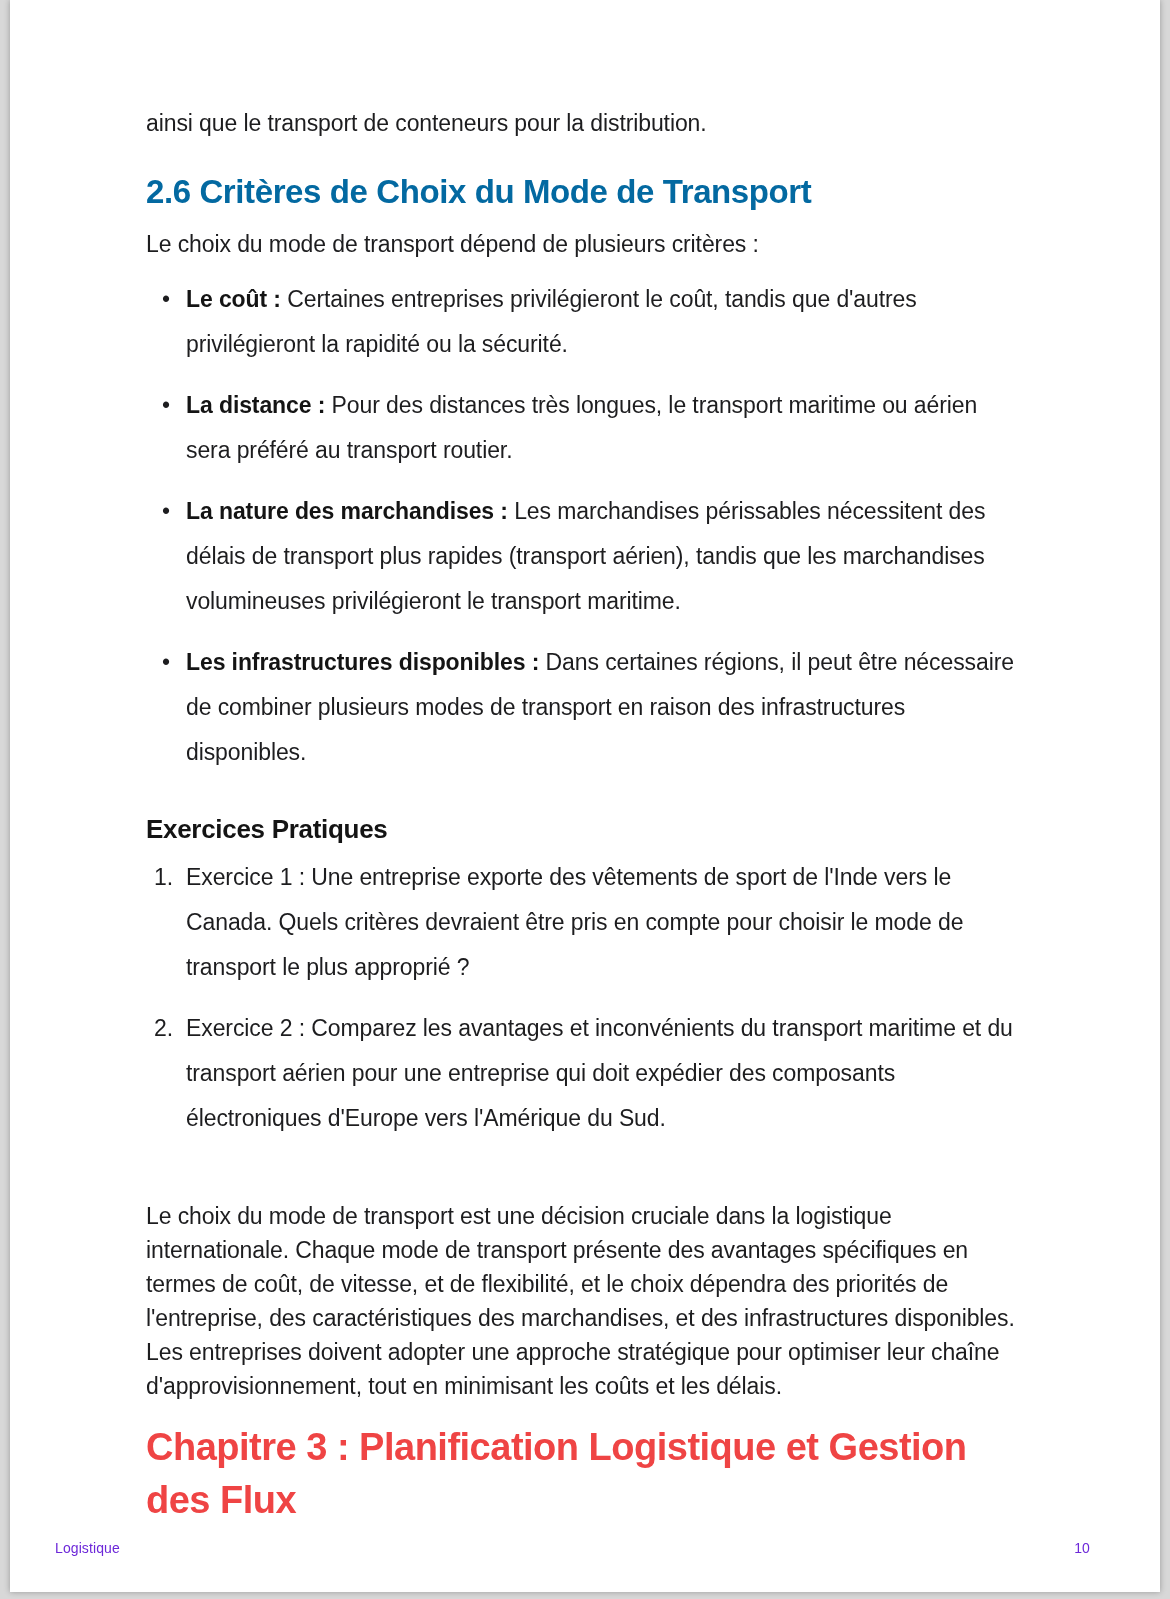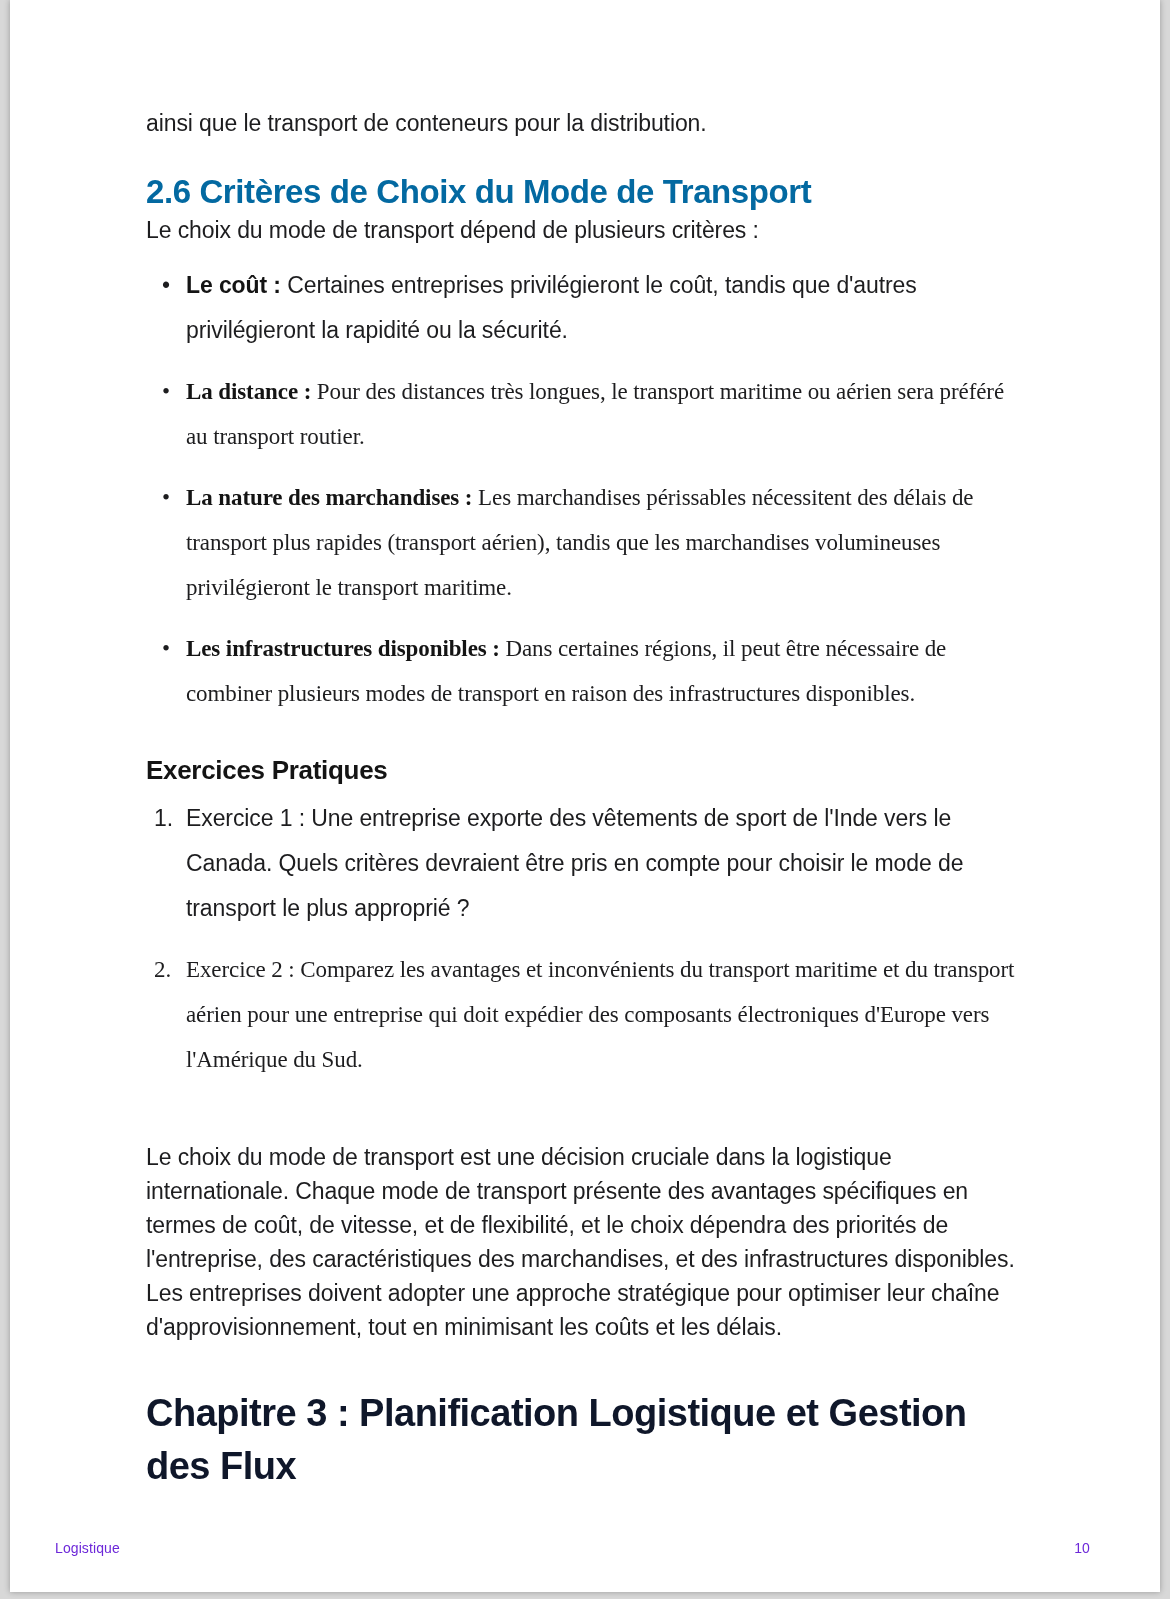--- a/index.html
+++ b/index.html
@@ -25,33 +25,33 @@
     letter-spacing: -0.1px;
   }
   h2.section-heading {
     margin-top: 30px;
     font-size: 33px;
     line-height: 44px;
     font-weight: 700;
     letter-spacing: -0.4px;
     color: #0369a1;
   }
-  p.lead { margin-top: 0; }
+  p.lead { margin-top: 14px; }
   ul.criteria-list, ol.exercises-list {
     margin-top: 16px;
     list-style: none;
     padding-left: 40px;
   }
   ul.criteria-list li, ol.exercises-list li {
     position: relative;
     font-size: 23px;
     line-height: 45px;
     letter-spacing: -0.1px;
   }
-  ul.criteria-list li + li, ol.exercises-list li + li { margin-top: 16px; font-family: Liberation Serif, serif; }
+  ul.criteria-list li + li, ol.exercises-list li + li { margin-top: 16px; }
   ul.criteria-list li::before {
     content: "\2022";
     position: absolute;
     left: -24px;
     top: 0;
   }
   ul.criteria-list strong { font-weight: 700; color: #141414; }
   ol.exercises-list { margin-top: 6px; counter-reset: ex; }
   ol.exercises-list li { counter-increment: ex; }
   ol.exercises-list li::before {
@@ -66,26 +66,26 @@
     line-height: 40px;
     font-weight: 700;
     letter-spacing: -0.3px;
     color: #141414;
   }
   p.conclusion {
     margin-top: 58px;
     line-height: 34px;
   }
   h1.chapter-heading {
-    margin-top: 43px;
+    margin-top: 18px;
     font-size: 38px;
     line-height: 53px;
     font-weight: 700;
     letter-spacing: -0.5px;
-    color: #0f172a;
+    color: #ef4444;
     max-width: 880px;
   }
   .footer {
     position: absolute;
     bottom: 36px;
     left: 45px;
     right: 70px;
     display: flex;
     justify-content: space-between;
     align-items: baseline;

